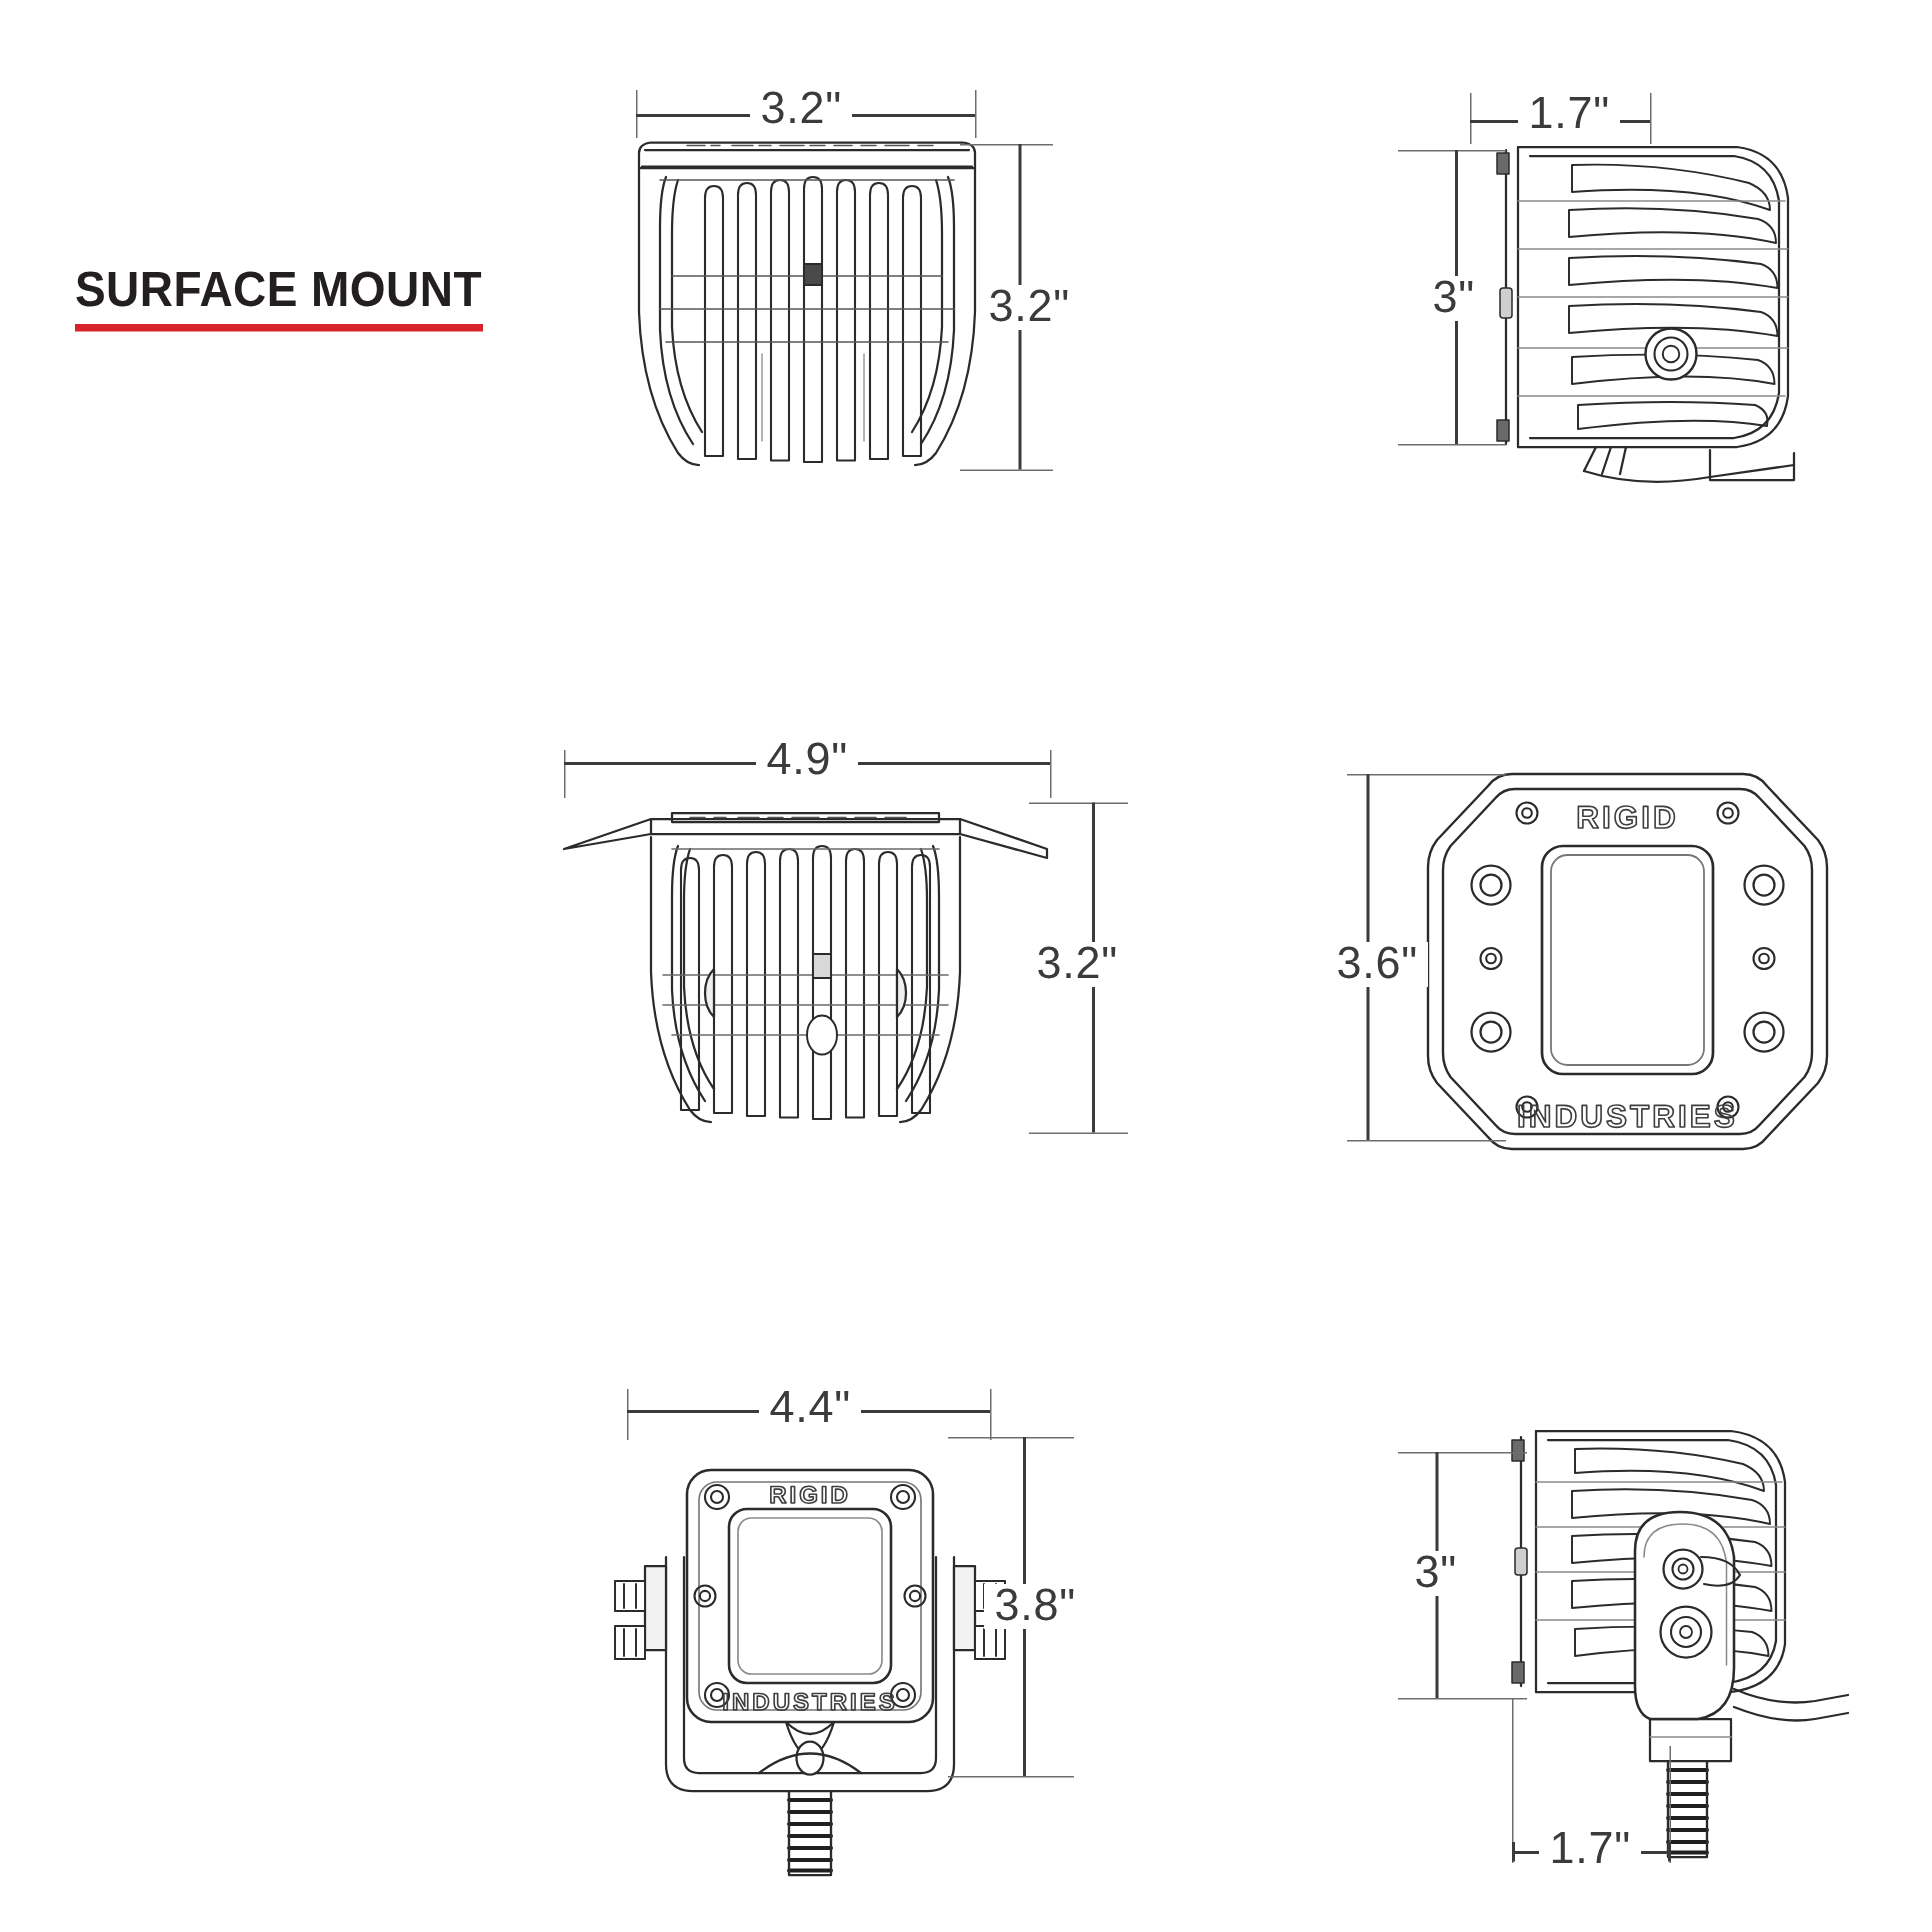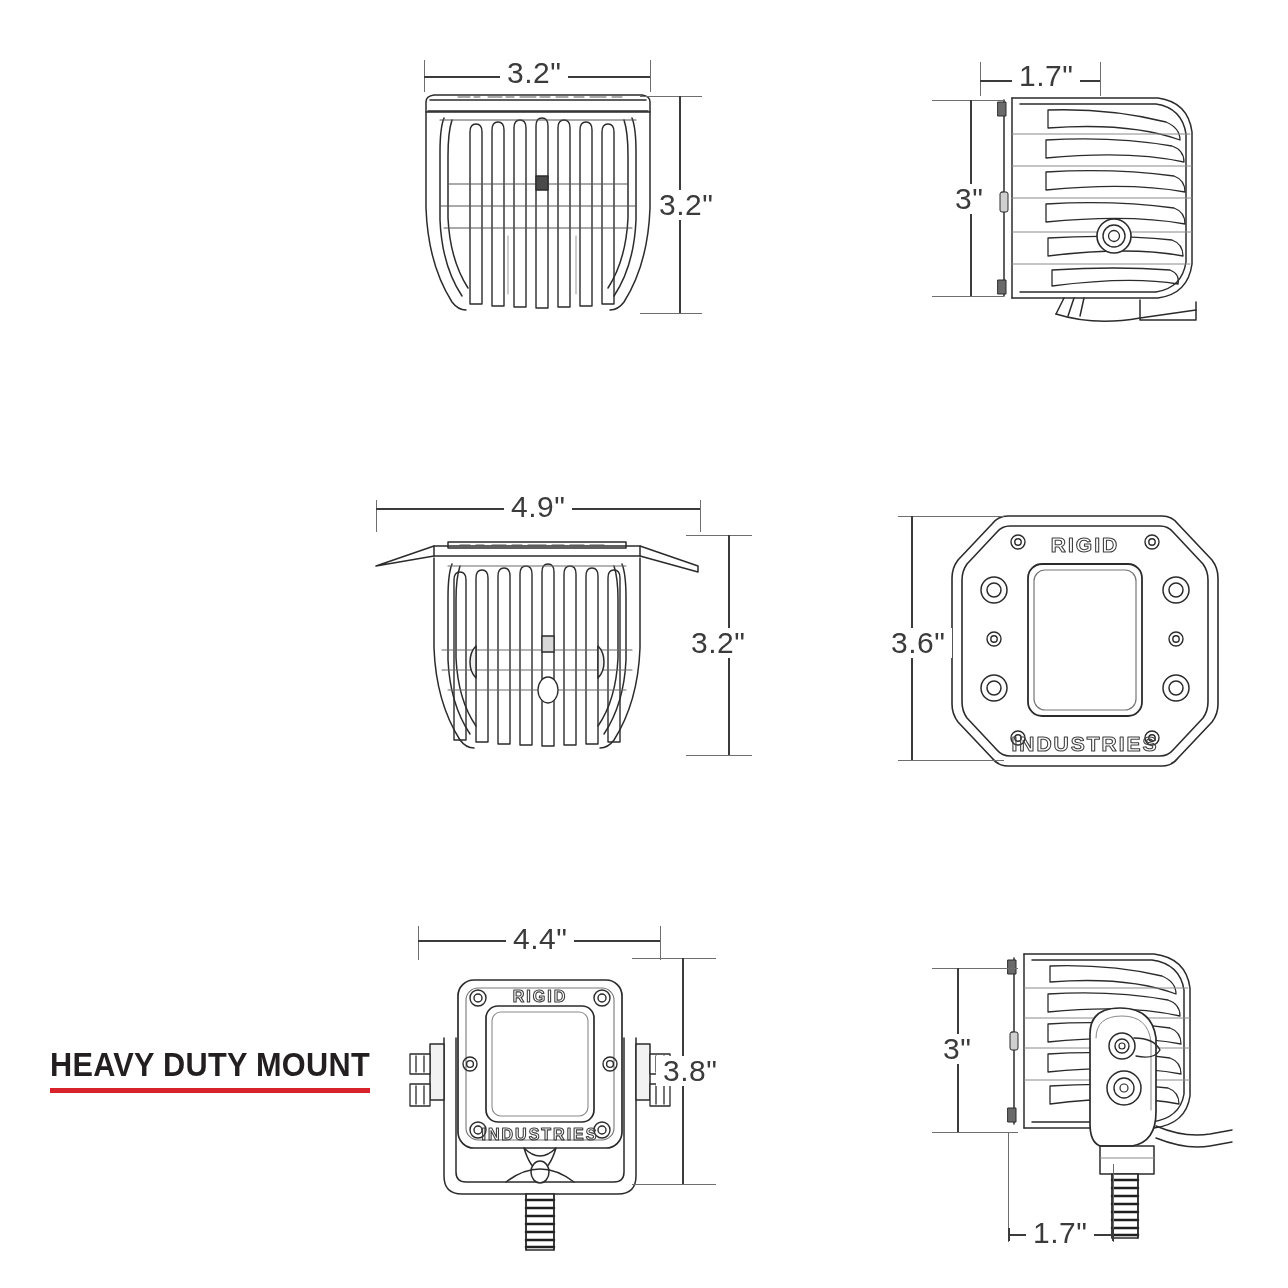--- a/index.html
+++ b/index.html
@@ -64,20 +64,24 @@
     stroke:#3f3f3f;
     stroke-width:1.1;
     letter-spacing:2px;
   }
 </style>
 </head>
 <body>
 
 <div class="sheet">
 
+  <div class="sec-label" style="left:50px;top:176px;width:272px;">
+    <div class="txt">SURFACE MOUNT</div>
+    <div class="rule"></div>
+  </div>
 
   <div class="fig" style="left:418px;top:88px;">
     <svg width="240" height="240" viewBox="0 0 240 240">
       <g fill="none" stroke="#2b2b2b" stroke-width="1.5" stroke-linejoin="round" stroke-linecap="round">
 
         <path d="M8,24 L8,14 Q8,8 16,7 L224,7 Q232,8 232,14 L232,24 Z"></path>
         <path d="M10,23 L230,23"></path>
         <path d="M12,12 L228,12"></path>
 
         <g stroke="#555" stroke-width="1">
@@ -298,24 +302,20 @@
     </svg>
   </div>
 
   <div>
     <div class="ext h" style="left:898px;top:516px;width:106px;"></div>
     <div class="ext h" style="left:898px;top:760px;width:106px;"></div>
     <div class="dimline v" style="left:911px;top:516px;height:244px;"></div>
     <div class="dimtext" style="left:884px;top:628px;">3.6"</div>
   </div>
 
-  <div class="sec-label" style="left:50px;top:1048px;width:320px;">
-    <div class="txt">HEAVY DUTY MOUNT</div>
-    <div class="rule"></div>
-  </div>
 
   <div class="fig" style="left:400px;top:950px;">
     <svg width="280" height="300" viewBox="0 0 280 300">
       <g fill="none" stroke="#2b2b2b" stroke-width="1.5" stroke-linejoin="round" stroke-linecap="round">
 
         <path d="M44,88 L44,226 Q44,244 62,244 L218,244 Q236,244 236,226 L236,88"></path>
         <path d="M56,88 L56,222 Q56,232 66,232 L214,232 Q224,232 224,222 L224,88"></path>
 
         <path d="M30,94 L44,94 L44,150 L30,150 Z" fill="#f2f2f2"></path>
         <path d="M236,94 L250,94 L250,150 L236,150 Z" fill="#f2f2f2"></path>

